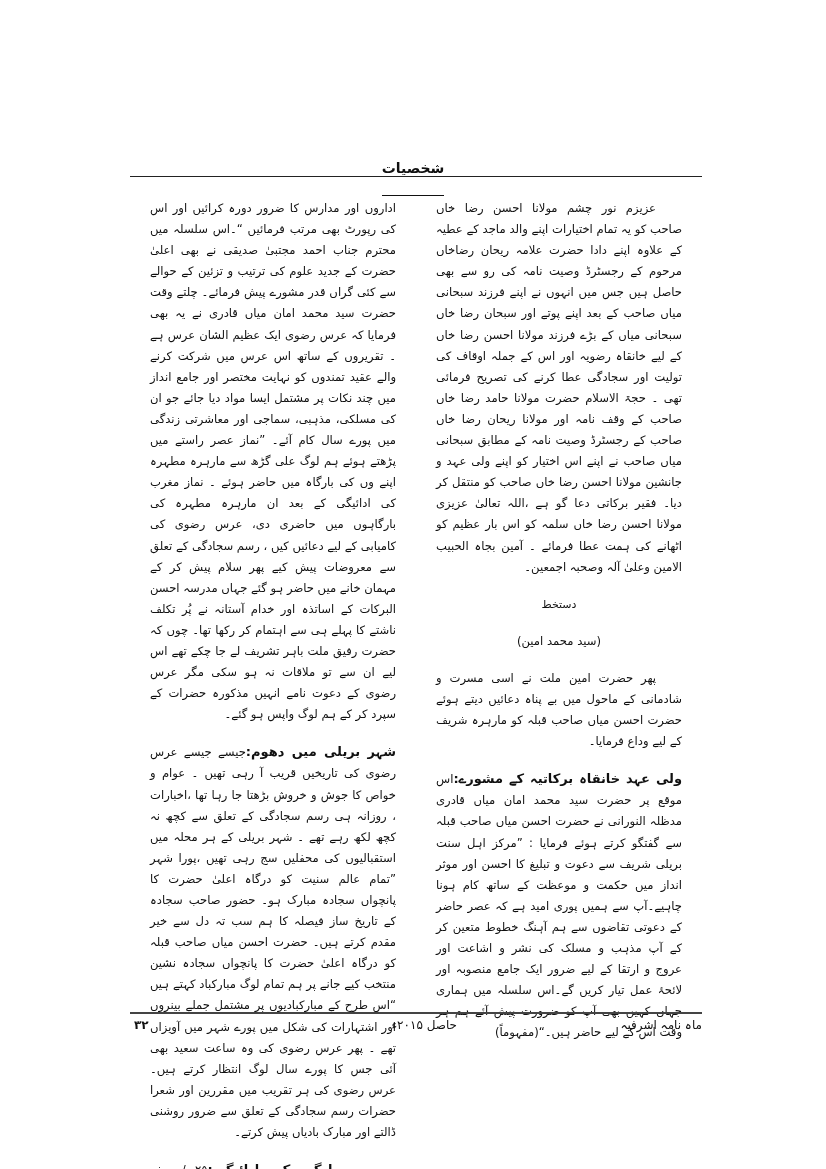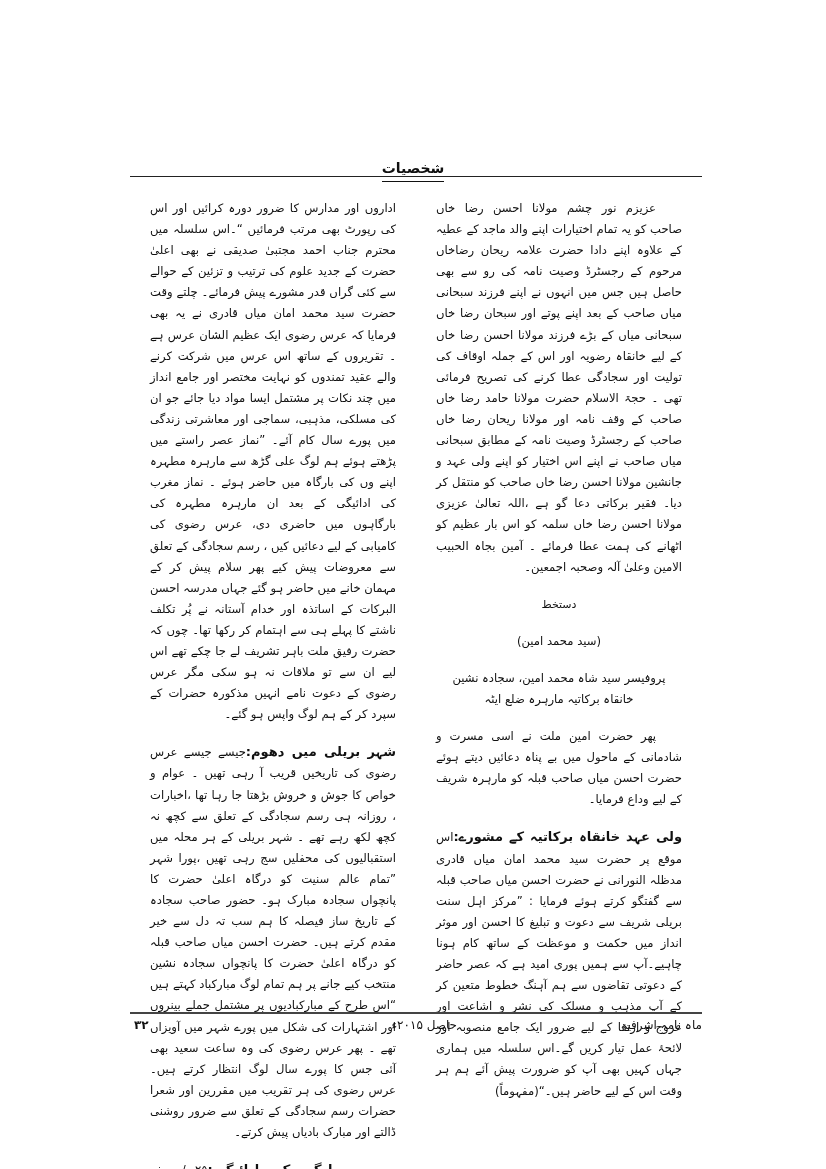--- a/index.html
+++ b/index.html
@@ -1,21 +1,21 @@
 <!DOCTYPE html>
 <html><head>
 <meta charset="utf-8">
 <style>
   html, body { margin: 0; padding: 0; background: #ffffff; }
   body { width: 826px; height: 1169px; position: relative; overflow: hidden;
          font-family: "DejaVu Sans", sans-serif; color: #111; }
   .page { position: absolute; left: 0; top: 0; width: 826px; height: 1169px; }
   .header-title { position: absolute; top: 160px; left: 0; width: 826px; text-align: center;
                   font-size: 14px; font-weight: bold; direction: rtl; }
-  .header-title span { border-bottom: 1px solid #111; padding-bottom: 5px; }
+  .header-title span { border-bottom: 1px solid #111; padding-bottom: 19px; }
   .rule-top { position: absolute; top: 176px; left: 130px; width: 572px; height: 0;
               border-top: 1.5px solid #222; }
   .rule-bottom { position: absolute; top: 1012px; left: 130px; width: 572px; height: 0;
                  border-top: 2px solid #444; }
   .col { position: absolute; top: 182px; width: 278px; direction: rtl; text-align: justify;
          font-size: 11.6px; line-height: 21.1px; }
   .col-right { left: 420px; }
   .col-left { left: 134px; }
   .col p { margin: 16px; }
   .indent { text-indent: 26px; }
@@ -35,21 +35,20 @@
 
   <div class="header-title">
     <span>شخصیات</span>
   </div>
   <div class="rule-top"></div>
 
   <div class="col col-right">
     <p class="indent">عزیزم نور چشم مولانا احسن رضا خاں صاحب کو یہ تمام اختیارات اپنے والد ماجد کے عطیہ کے علاوہ اپنے دادا حضرت علامہ ریحان رضاخاں مرحوم کے رجسٹرڈ وصیت نامہ کی رو سے بھی حاصل ہیں جس میں انہوں نے اپنے فرزند سبحانی میاں صاحب کے بعد اپنے پوتے اور سبحان رضا خاں سبحانی میاں کے بڑے فرزند مولانا احسن رضا خاں کے لیے خانقاہ رضویہ اور اس کے جملہ اوقاف کی تولیت اور سجادگی عطا کرنے کی تصریح فرمائی تھی ۔ حجۃ الاسلام حضرت مولانا حامد رضا خاں صاحب کے وقف نامہ اور مولانا ریحان رضا خاں صاحب کے رجسٹرڈ وصیت نامہ کے مطابق سبحانی میاں صاحب نے اپنے اس اختیار کو اپنے ولی عہد و جانشین مولانا احسن رضا خاں صاحب کو منتقل کر دیا۔ فقیر برکاتی دعا گو ہے ،اللہ تعالیٰ عزیزی مولانا احسن رضا خاں سلمہ کو اس بار عظیم کو اٹھانے کی ہمت عطا فرمائے ۔ آمین بجاہ الحبیب الامین وعلیٰ آلہ وصحبہ اجمعین۔</p>
     <p class="center sig">دستخط</p>
     <p class="center">(سید محمد امین)</p>
-    <p class="center">پروفیسر سید شاہ محمد امین، سجادہ نشین خانقاہ برکاتیہ مارہرہ ضلع ایٹہ</p>
     <p class="indent">پھر حضرت امین ملت نے اسی مسرت و شادمانی کے ماحول میں بے پناہ دعائیں دیتے ہوئے حضرت احسن میاں صاحب قبلہ کو مارہرہ شریف کے لیے وداع فرمایا۔</p>
     <p style="margin-top:6px"><span class="heading">ولی عہد خانقاہ برکاتیہ کے مشورے:</span><span>اس موقع پر حضرت سید محمد امان میاں قادری مدظلہ النورانی نے حضرت احسن میاں صاحب قبلہ سے گفتگو کرتے ہوئے فرمایا : ”مرکز اہل سنت بریلی شریف سے دعوت و تبلیغ کا احسن اور موثر انداز میں حکمت و موعظت کے ساتھ کام ہونا چاہیے۔آپ سے ہمیں پوری امید ہے کہ عصر حاضر کے دعوتی تقاضوں سے ہم آہنگ خطوط متعین کر کے آپ مذہب و مسلک کی نشر و اشاعت اور عروج و ارتقا کے لیے ضرور ایک جامع منصوبہ اور لائحۂ عمل تیار کریں گے۔اس سلسلہ میں ہماری جہاں کہیں بھی آپ کو ضرورت پیش آئے ہم ہر وقت اس کے لیے حاضر ہیں۔“(مفہوماً)</span></p>
   </div>
 
   <div class="col col-left">
     <p>اداروں اور مدارس کا ضرور دورہ کرائیں اور اس کی رپورٹ بھی مرتب فرمائیں “۔اس سلسلہ میں محترم جناب احمد مجتبیٰ صدیقی نے بھی اعلیٰ حضرت کے جدید علوم کی ترتیب و تزئین کے حوالے سے کئی گراں قدر مشورے پیش فرمائے۔ چلتے وقت حضرت سید محمد امان میاں قادری نے یہ بھی فرمایا کہ عرس رضوی ایک عظیم الشان عرس ہے ۔ تقریروں کے ساتھ اس عرس میں شرکت کرنے والے عقید تمندوں کو نہایت مختصر اور جامع انداز میں چند نکات پر مشتمل ایسا مواد دیا جائے جو ان کی مسلکی، مذہبی، سماجی اور معاشرتی زندگی میں پورے سال کام آئے۔ ”نماز عصر راستے میں پڑھتے ہوئے ہم لوگ علی گڑھ سے مارہرہ مطہرہ اپنے وں کی بارگاہ میں حاضر ہوئے ۔ نماز مغرب کی ادائیگی کے بعد ان مارہرہ مطہرہ کی بارگاہوں میں حاضری دی، عرس رضوی کی کامیابی کے لیے دعائیں کیں ، رسم سجادگی کے تعلق سے معروضات پیش کیے پھر سلام پیش کر کے مہمان خانے میں حاضر ہو گئے جہاں مدرسہ احسن البرکات کے اساتذہ اور خدام آستانہ نے پُر تکلف ناشتے کا پہلے ہی سے اہتمام کر رکھا تھا۔ چوں کہ حضرت رفیق ملت باہر تشریف لے جا چکے تھے اس لیے ان سے تو ملاقات نہ ہو سکی مگر عرس رضوی کے دعوت نامے انہیں مذکورہ حضرات کے سپرد کر کے ہم لوگ واپس ہو گئے۔</p>
     <p style="margin-top:6px"><span class="heading">شہر بریلی میں دھوم:</span><span>جیسے جیسے عرس رضوی کی تاریخیں قریب آ رہی تھیں ۔ عوام و خواص کا جوش و خروش بڑھتا جا رہا تھا ،اخبارات ، روزانہ ہی رسم سجادگی کے تعلق سے کچھ نہ کچھ لکھ رہے تھے ۔ شہر بریلی کے ہر محلہ میں استقبالیوں کی محفلیں سج رہی تھیں ،پورا شہر ”تمام عالم سنیت کو درگاہ اعلیٰ حضرت کا پانچواں سجادہ مبارک ہو۔ حضور صاحب سجادہ کے تاریخ ساز فیصلہ کا ہم سب تہ دل سے خیر مقدم کرتے ہیں۔ حضرت احسن میاں صاحب قبلہ کو درگاہ اعلیٰ حضرت کا پانچواں سجادہ نشین منتخب کیے جانے پر ہم تمام لوگ مبارکباد کہتے ہیں “اس طرح کے مبارکبادیوں پر مشتمل جملے بینروں اور اشتہارات کی شکل میں پورے شہر میں آویزاں تھے ۔ پھر عرس رضوی کی وہ ساعت سعید بھی آئی جس کا پورے سال لوگ انتظار کرتے ہیں۔ عرس رضوی کی ہر تقریب میں مقررین اور شعرا حضرات رسم سجادگی کے تعلق سے ضرور روشنی ڈالتے اور مبارک بادیاں پیش کرتے۔</span></p>
     <p style="margin-top:4px"><span class="heading">رسم سجادگی کی ادائیگی:</span><span>۲۵ / صفر ۱۴۳۶ھ/</span></p>
   </div>
 

